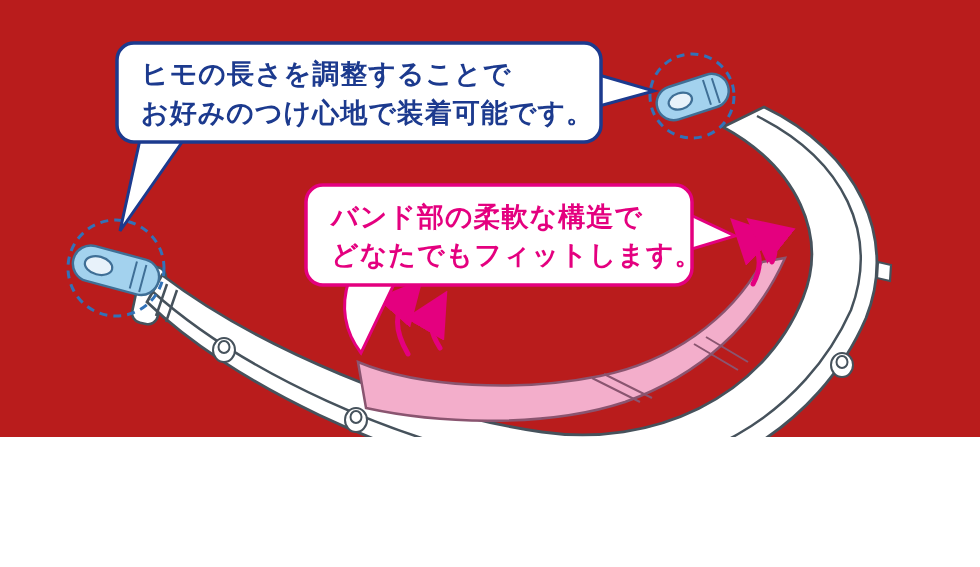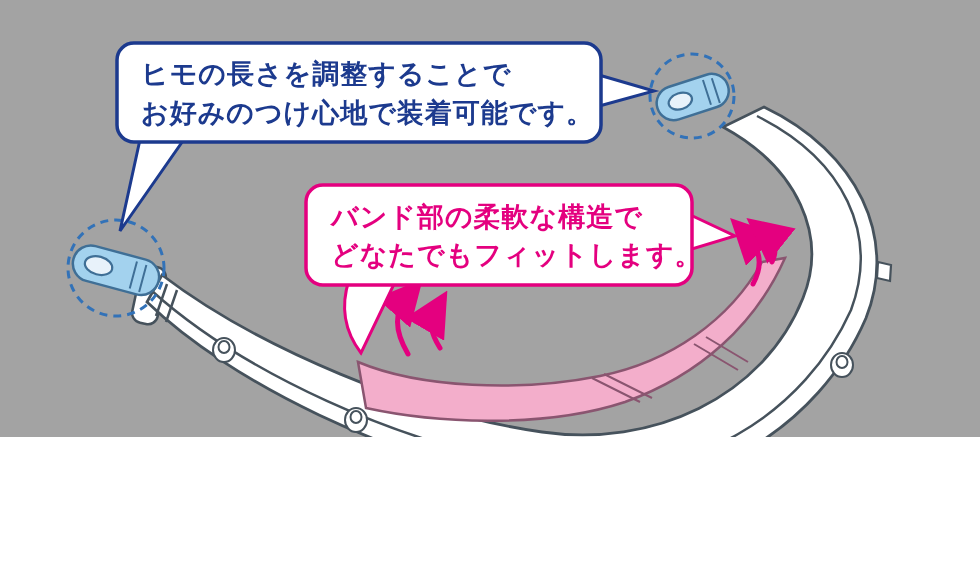--- a/index.html
+++ b/index.html
@@ -1,20 +1,20 @@
 <!DOCTYPE html>
 <html><head>
 <meta charset="utf-8">
 <style>
   html, body { margin: 0; padding: 0; }
   .scene {
     position: relative;
     width: 980px;
     height: 437px;
-    background: #a3a3a3;
+    background: #b91c1c;
     overflow: hidden;
     font-family: "Liberation Sans", sans-serif;
   }
   .scene svg { display: block; width: 980px; height: 567px; }
   .bubble-text {
     font-family: "Liberation Sans", "DejaVu Sans", sans-serif;
     font-weight: bold;
     font-size: 27px;
     letter-spacing: 1px;
   }

